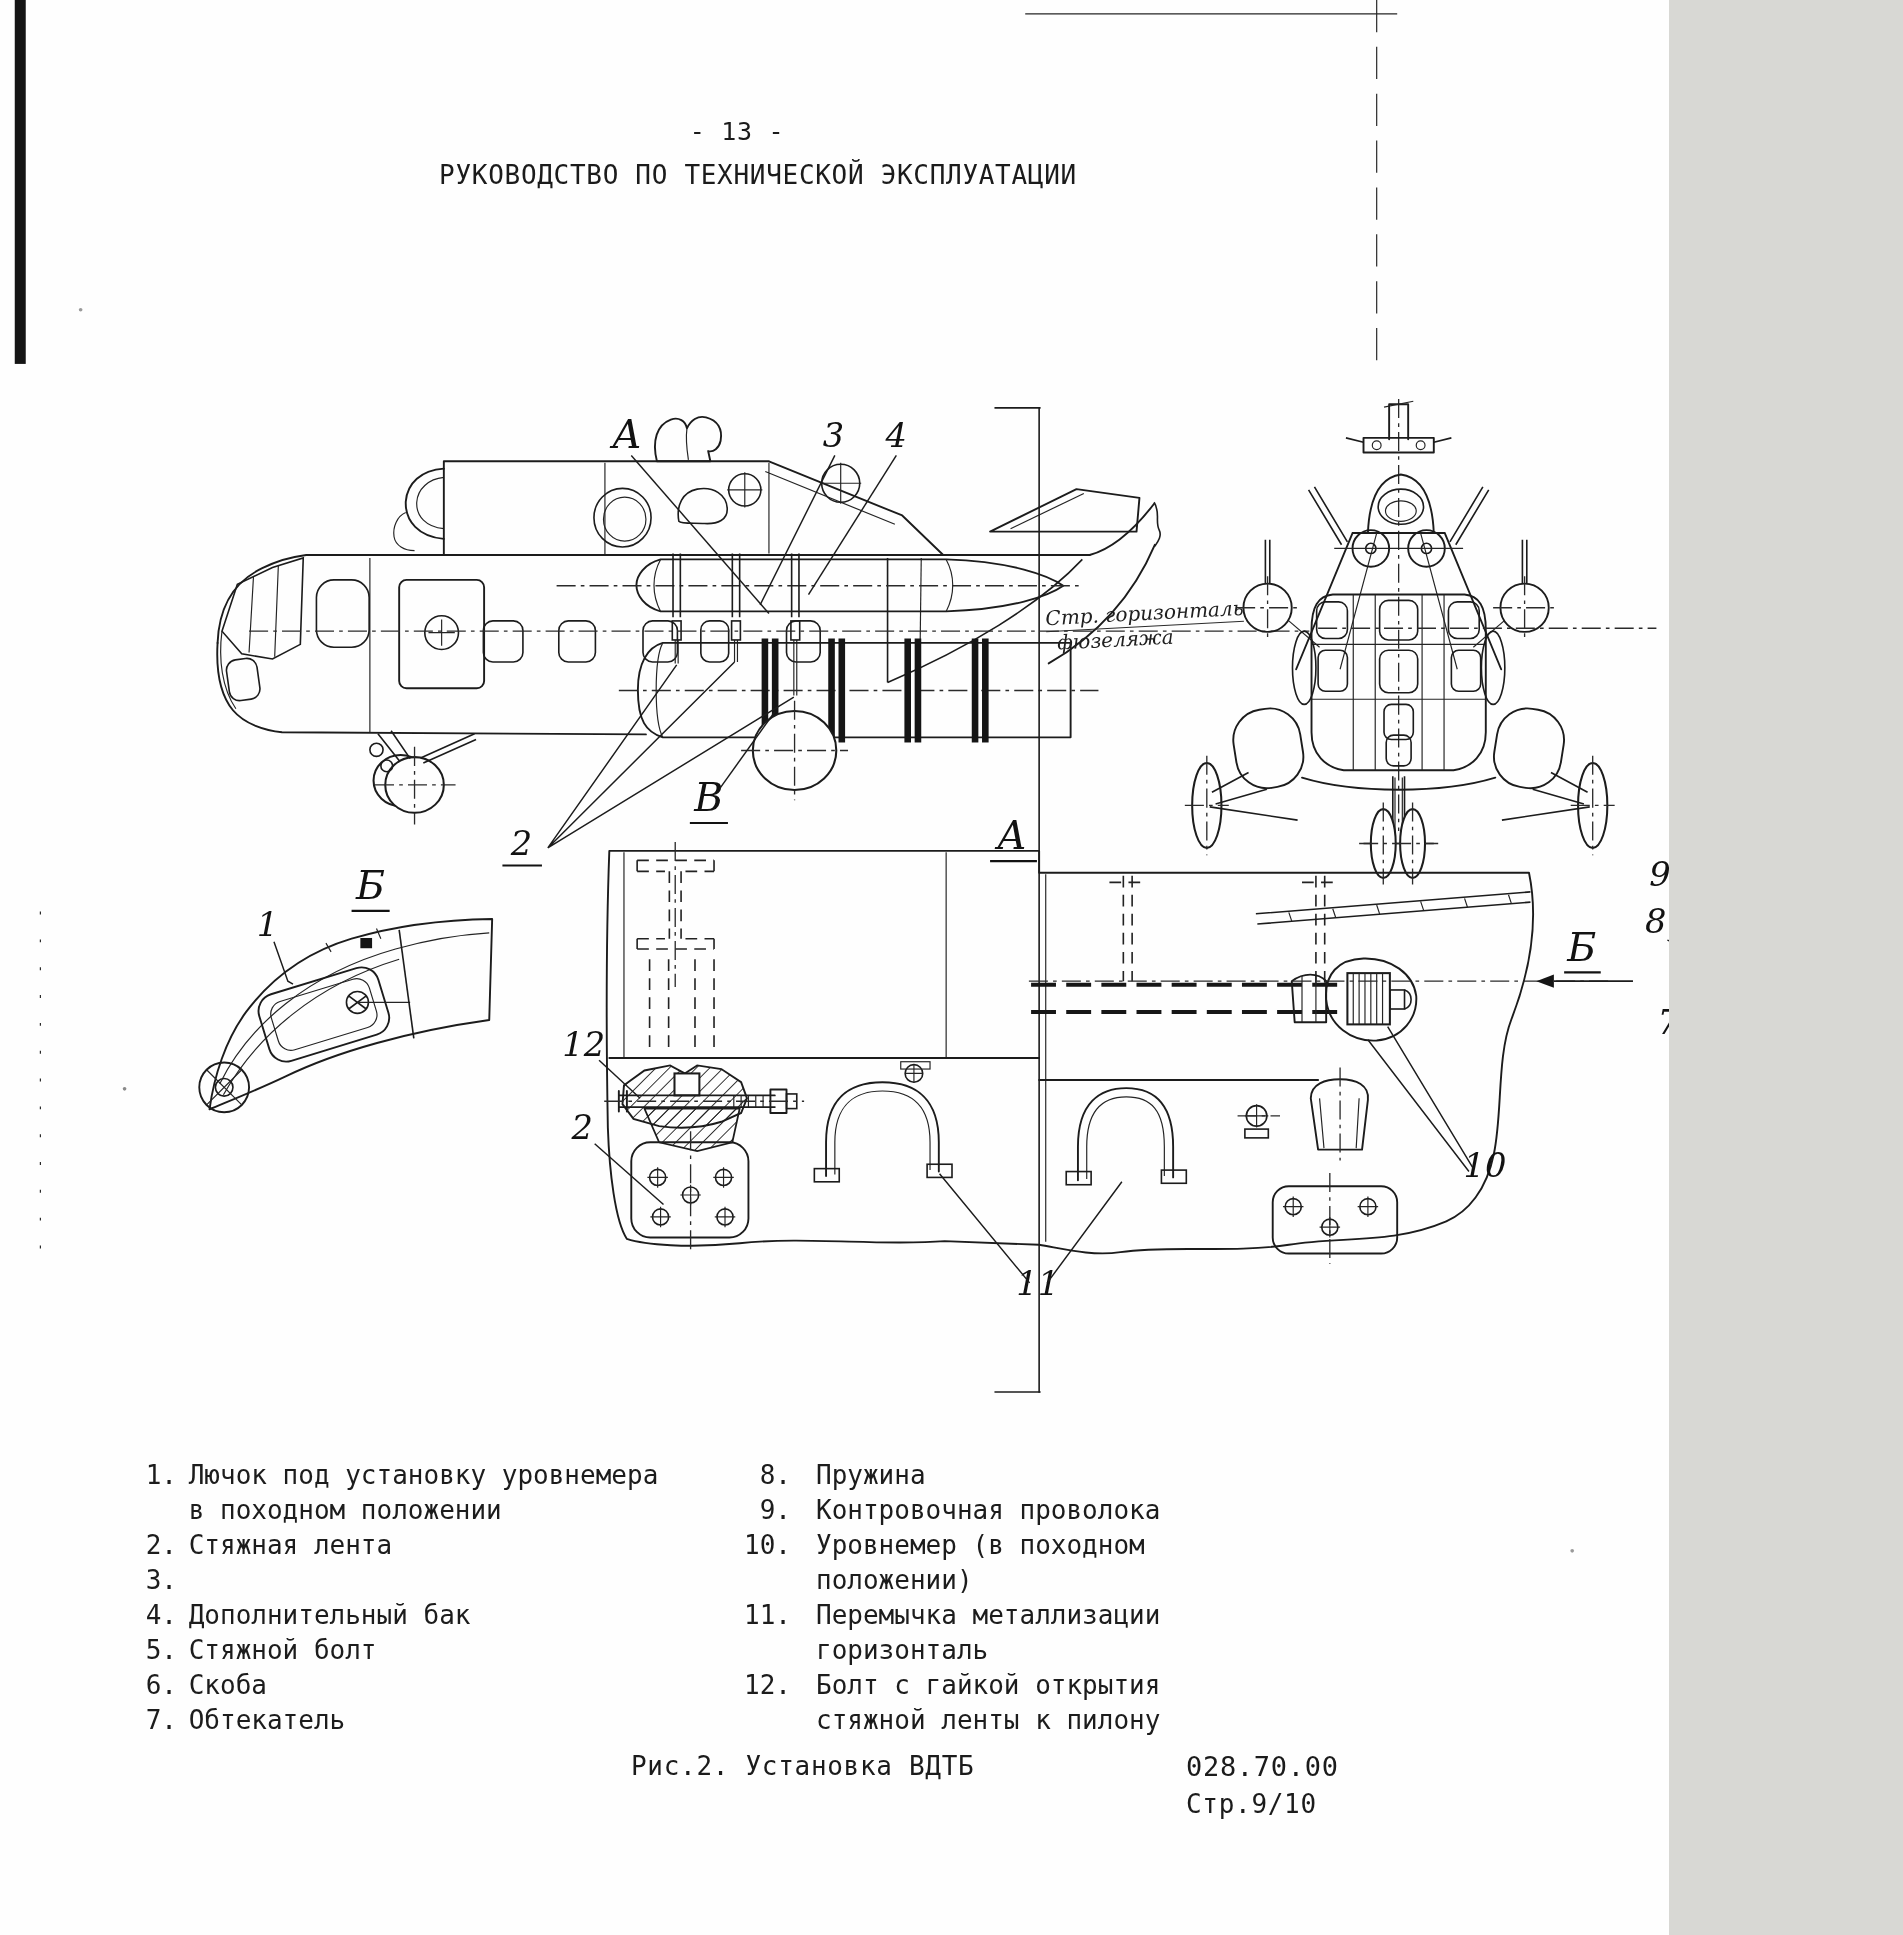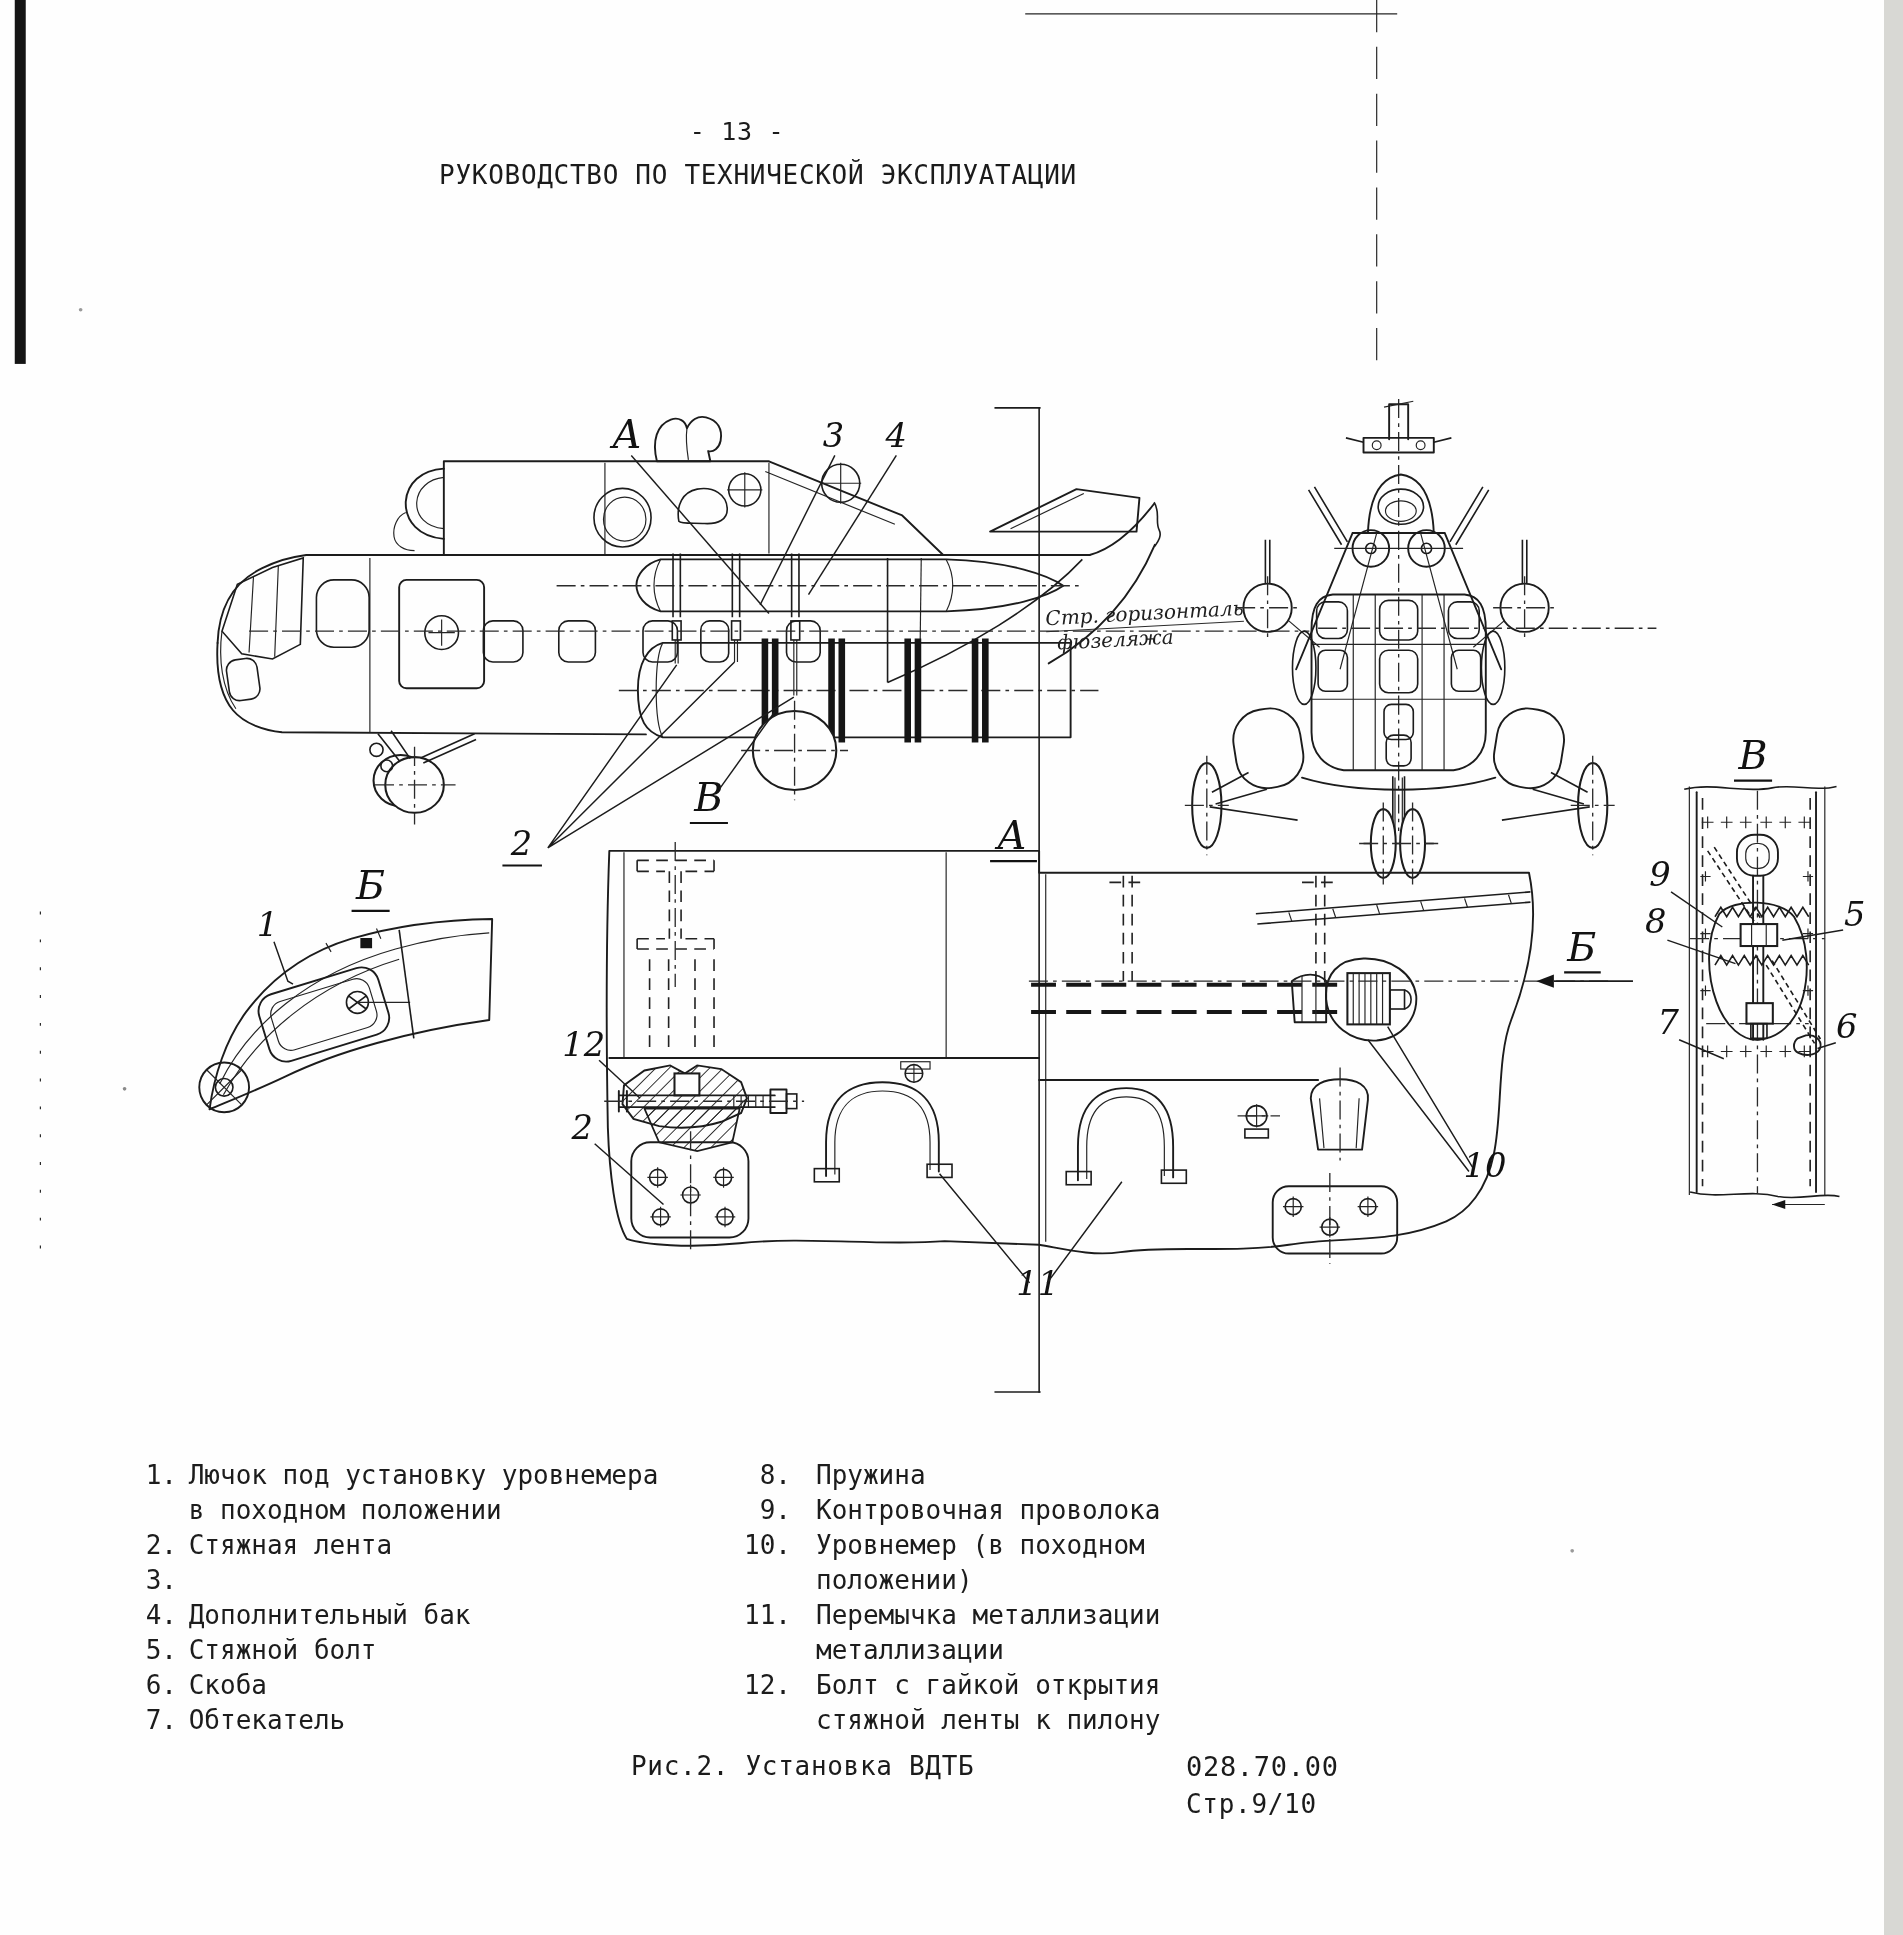--- a/index.html
+++ b/index.html
@@ -1,16 +1,16 @@
 <!DOCTYPE html>
 <html style="font-size:11.7px"><head>
 <meta charset="utf-8">
 <style>
   html,body{margin:0;padding:0;background:#d8d8d4;}
-  #page{position:relative;width:1884px;height:1936px;background:#fefefe;overflow:hidden;
+  #page{position:relative;width:1669px;height:1936px;background:#fefefe;overflow:hidden;
         font-family:"DejaVu Sans Mono","Liberation Mono",monospace;color:#1c1c1c;}
   .abs{position:absolute;}
   .typed{font-family:"DejaVu Sans Mono","Liberation Mono",monospace;font-size:26px;
          letter-spacing:0.7px;color:#1b1b1b;white-space:pre;}
   #page-number{top:117px;left:737px;transform:translateX(-50%);font-size:25px;}
   #doc-title{top:160px;left:758px;transform:translateX(-50%);}
   
   .plist{line-height:35px;font-size:26px;}
   #plist-left{top:1458px;left:130px;width:608px;}
   #plist-right{top:1458px;left:721px;width:659px;}
@@ -490,21 +490,21 @@
     <div class="pl-row">
         <span class="pl-num"></span>
         <span class="pl-text">положении)</span>
       </div>
     <div class="pl-row">
         <span class="pl-num">11.</span>
         <span class="pl-text">Перемычка металлизации</span>
       </div>
     <div class="pl-row">
         <span class="pl-num"></span>
-        <span class="pl-text">металлизации</span>
+        <span class="pl-text">горизонталь</span>
       </div>
     <div class="pl-row">
         <span class="pl-num">12.</span>
         <span class="pl-text">Болт с гайкой открытия</span>
       </div>
     <div class="pl-row">
         <span class="pl-num"></span>
         <span class="pl-text">стяжной ленты к пилону</span>
       </div>
   </div>

